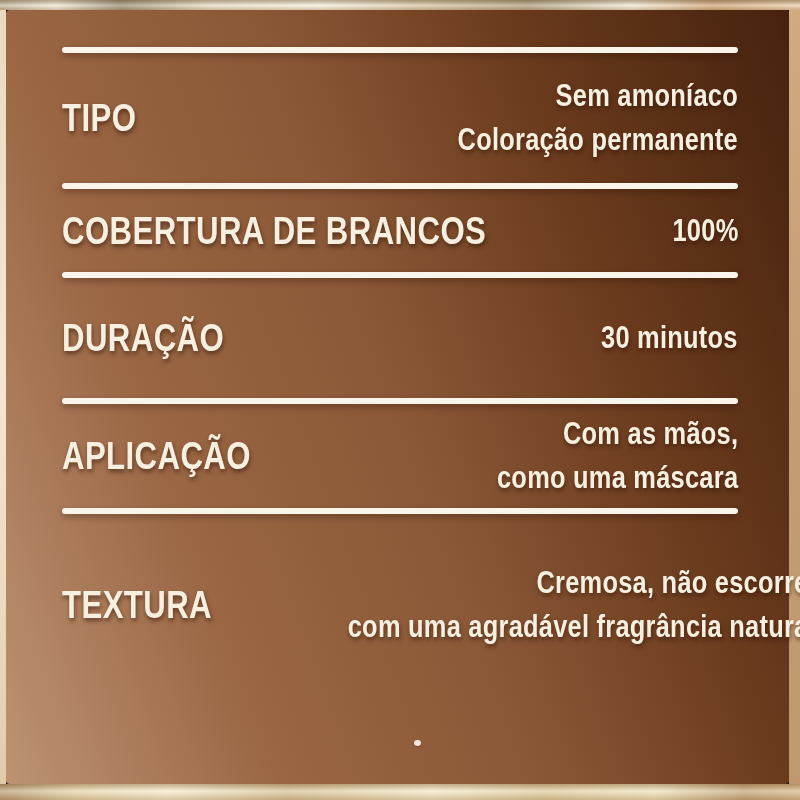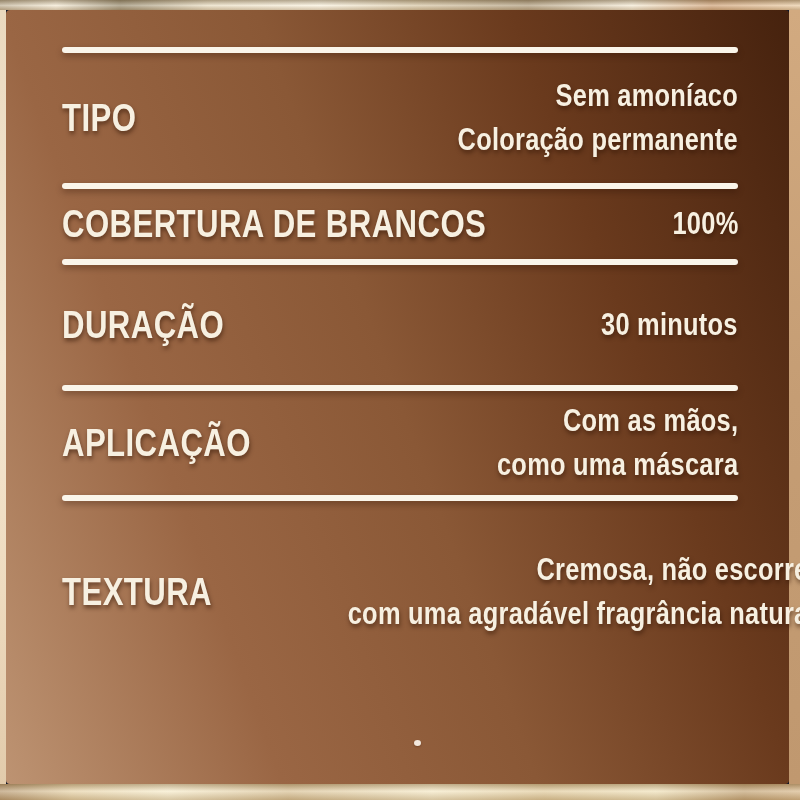--- a/index.html
+++ b/index.html
@@ -51,21 +51,21 @@
       #bd9372 0%, #9a6644 26%, #8a5836 50%, #6a3a1d 74%, #46220e 100%);
   }
   
   #rows{
     position:absolute;left:62px;top:10px;width:676px;height:774px;
     display:flex;flex-direction:column;
     padding-top:37px;box-sizing:border-box;
   }
   .row{display:flex;flex-direction:column;}
   .row:nth-child(1){height:136px;}
-  .row:nth-child(2){height:76px;}
+  .row:nth-child(2){height:89px;}
   .row:nth-child(3){height:126px;}
   .row:nth-child(4){height:110px;}
   .row:nth-child(5){height:131px;gap:47px;}
   .row:nth-child(6){height:168px;}
   .divider{
     height:6px;width:100%;flex:none;
     background:var(--divider,#faf5ea);
     border-radius:3px;
     box-shadow:0 3px 6px rgba(40,15,0,.35);
   }

